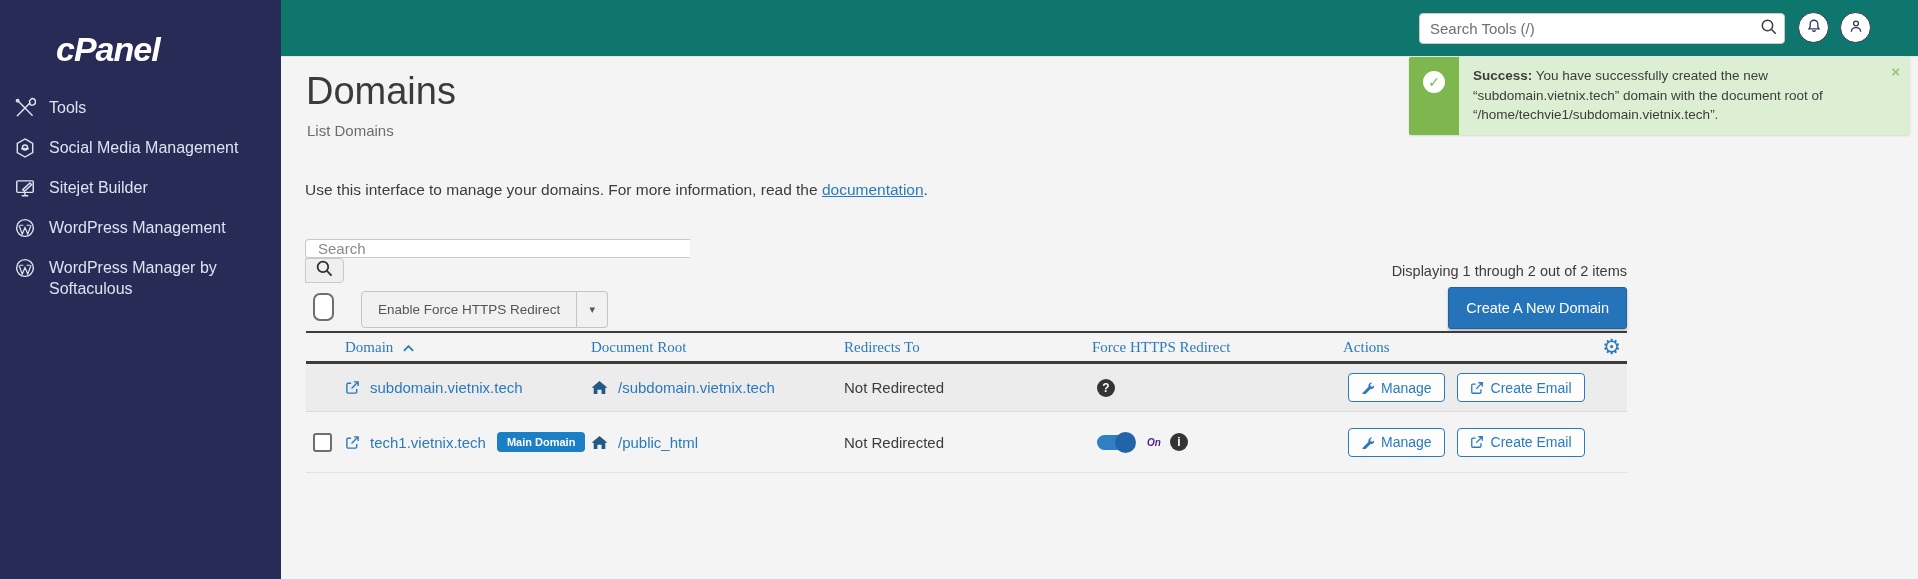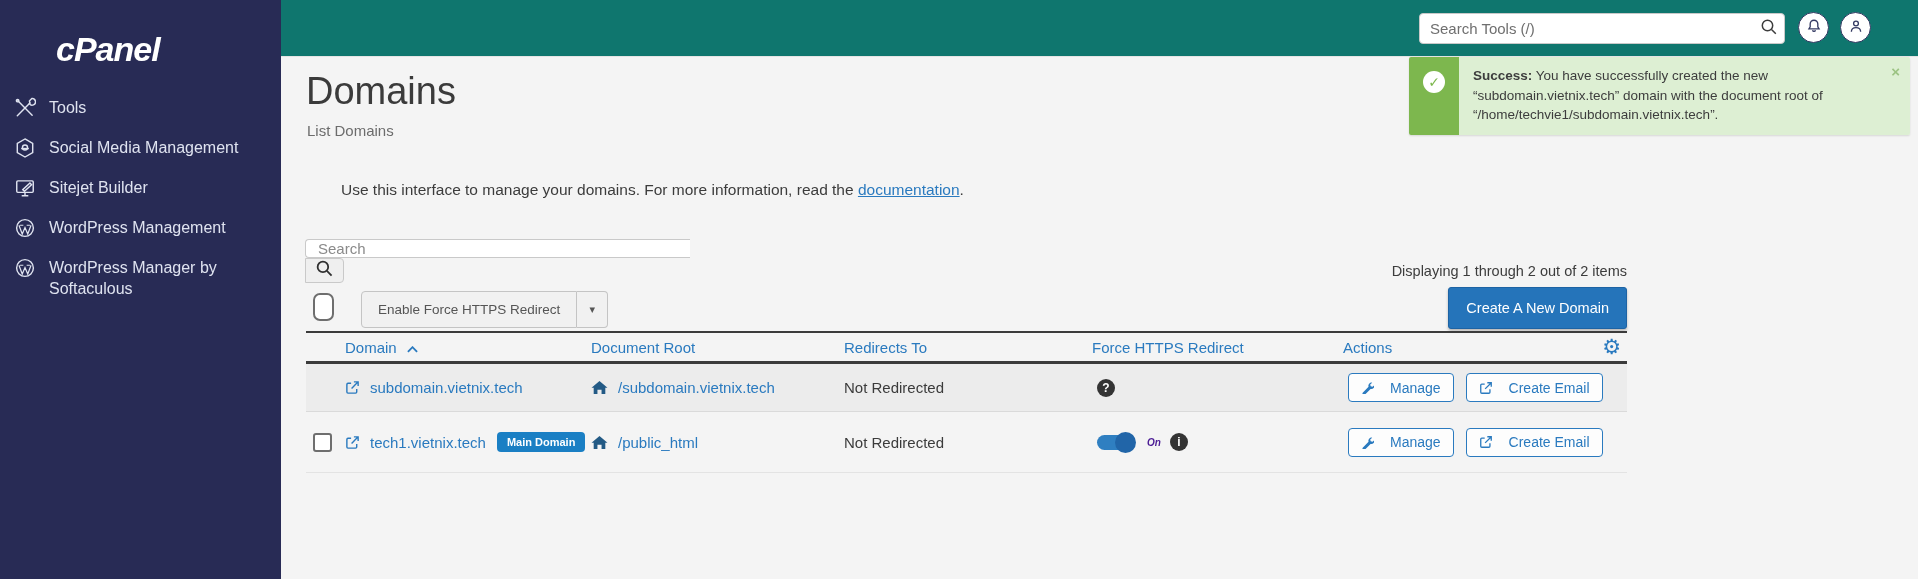--- a/index.html
+++ b/index.html
@@ -27,56 +27,56 @@
   
   .notif { position:absolute; left:1409px; top:57px; width:501px; min-height:74px; display:flex; border-radius:2px; overflow:hidden; box-shadow:0 1px 2px rgba(0,0,0,.12); }
   .notif-strip { width:50px; background:#7db74e; display:flex; align-items:flex-start; justify-content:center; padding-top:14px; }
   .notif-check { width:22px; height:22px; background:#ffffff; border-radius:50%; color:#7db74e; font-size:14px; font-weight:bold; display:flex; align-items:center; justify-content:center; }
   .notif-body { flex:1; background:#ddefd3; padding:9px 30px 10px 14px; font-size:13.5px; line-height:1.45; color:#3d3d3d; position:relative; }
   .notif-close { position:absolute; top:7px; right:10px; color:#9cc383; font-size:15px; font-weight:bold; cursor:pointer; line-height:1; }
 
   
   .h1 { position:absolute; left:306px; top:70px; font-size:38px; font-weight:300; color:#3b3b3b; letter-spacing:0; }
   .subtitle { position:absolute; left:307px; top:122px; font-size:15px; color:#6c6c6c; }
-  .intro { position:absolute; left:305px; top:181px; font-size:15.5px; color:#3c3c3c;margin-left:36px; }
+  .intro { position:absolute; left:305px; top:181px; font-size:15.5px; color:#3c3c3c; }
   .intro a { color:#2a7abf; text-decoration:underline; cursor:pointer; }
 
   
   .search-group { position:absolute; left:305px; top:239px; height:34px; display:flex;flex-direction:column; }
   .search-group input { width:385px; height:34px; border:1px solid #c9c9c9; border-right:none; border-radius:4px 0 0 4px; padding:0 12px; font-size:15px; color:#333; outline:none; font-family:inherit; background:#fff; }
   .search-group input::placeholder { color:#8a8a8a; }
   .search-btn { width:39px; height:34px; background:#efefef; border:1px solid #c9c9c9; border-radius:0 4px 4px 0; display:flex; align-items:center; justify-content:center; cursor:pointer; }
 
   .bulk-check { position:absolute; left:313px; top:293px; width:21px; height:28px; background:#fff; border:2px solid #6e6e6e; border-radius:7px; cursor:pointer; }
   .enable-group { position:absolute; left:361px; top:291px; height:37px; display:flex; }
   .enable-btn { height:37px; padding:0 16px; background:#f1f1f1; border:1px solid #c4c4c4; border-radius:4px 0 0 4px; font-size:13.5px; color:#555; display:flex; align-items:center; cursor:pointer; font-family:inherit; }
   .enable-caret { height:37px; width:31px; background:#f1f1f1; border:1px solid #c4c4c4; border-left:none; border-radius:0 4px 4px 0; color:#555; font-size:11px; display:flex; align-items:center; justify-content:center; cursor:pointer; }
 
   .displaying { position:absolute; right:291px; top:263px; font-size:14.5px; color:#3c3c3c; }
   .create-btn { position:absolute; right:291px; top:287px; height:42px; padding:0 17px; background:#2574ba; border:1px solid #1d63a4; border-radius:3px; color:#fff; font-size:14.5px; display:flex; align-items:center; cursor:pointer; box-shadow:0 2px 3px rgba(0,0,0,.25); font-family:inherit; }
 
   
   .table { position:absolute; left:306px; top:331px; width:1321px; }
   .tgrid { display:grid; grid-template-columns:39px 246px 253px 248px 251px 1fr; align-items:center; }
   .thead { height:33px; border-top:2px solid #3b3b3b; border-bottom:3px solid #3b3b3b; color:#2a7abf; font-size:15px; position:relative; }
-  .th { display:flex; align-items:center; gap:10px; }
+  .th { display:flex; align-items:center; gap:10px;font-family:Liberation Serif, serif; }
   .gear { position:absolute; right:6px; top:4px; color:#2a7abf; font-size:21px; font-family:"DejaVu Sans",sans-serif; cursor:pointer; line-height:1; }
   .trow1 { height:48px; background:#ececec; border-bottom:1px solid #dadada; }
   .trow2 { height:61px; border-bottom:1px solid #e3e3e3; }
   .cell { display:flex; align-items:center; font-size:15px; color:#3b3b3b; }
   .cell a { color:#2a7abf; text-decoration:none; cursor:pointer; display:flex; align-items:center; gap:10px; }
   .badge { margin-left:11px; background:#1a7fc4; color:#fff; font-size:11px; font-weight:bold; padding:4px 10px; border-radius:4px; white-space:nowrap; }
   .row-check { width:19px; height:19px; border:2px solid #6e6e6e; border-radius:3px; background:#fff; margin-left:7px; cursor:pointer; }
   .qmark, .imark { width:18px; height:18px; border-radius:50%; background:#343434; color:#fff; font-size:12px; font-weight:bold; display:flex; align-items:center; justify-content:center; cursor:pointer; }
   .force-cell { gap:9px; padding-left:5px; }
   .toggle { position:relative; width:37px; height:15px; background:#2f7fc1; border-radius:8px; cursor:pointer; margin-right:4px; }
   .toggle .knob { position:absolute; right:-2px; top:-3px; width:21px; height:21px; border-radius:50%; background:#2165a8; }
   .on-label { font-size:10px; font-weight:bold; font-style:italic; color:#4c1d95; }
   .actions-cell { gap:12px; padding-left:5px; }
-  .act-btn { height:29px; padding:0 12px; background:#fdfdfd; border:1px solid #2a7abf; border-radius:4px; color:#2a7abf; font-size:14px; display:flex; align-items:center; gap:16px; cursor:pointer; font-family:inherit; }
+  .act-btn { height:29px; padding:0 12px; background:#fdfdfd; border:1px solid #2a7abf; border-radius:4px; color:#2a7abf; font-size:14px; display:flex; align-items:center; gap:7px; cursor:pointer; font-family:inherit; }
   .ext-ico svg, .home-ico svg, .wrench-ico svg { display:block; }
 </style>
 </head>
 <body>
 
 <div class="sidebar">
   <div class="logo">cPanel</div>
   <div class="nav">
     <div class="nav-item">
       <span class="nav-ico">

